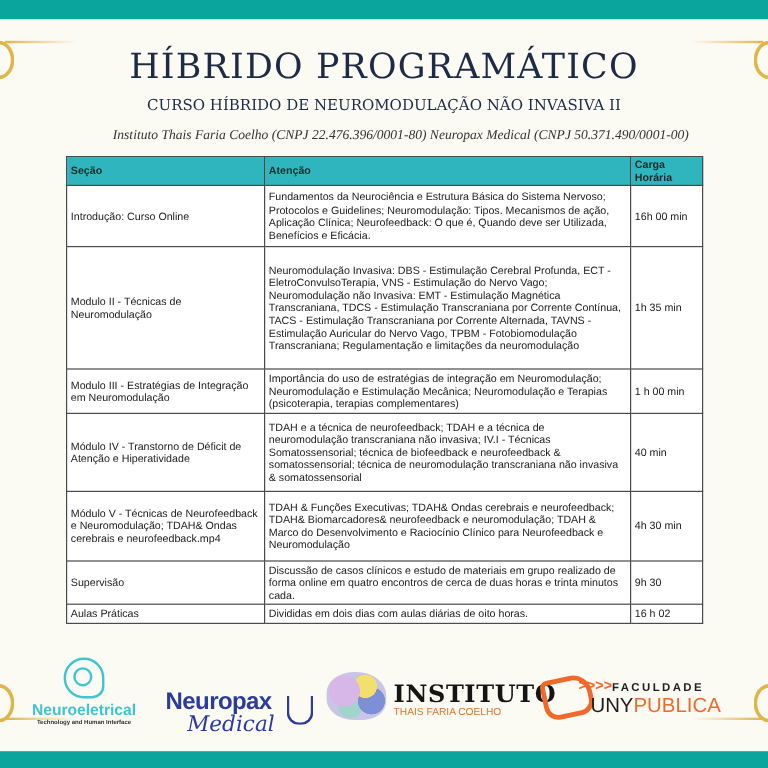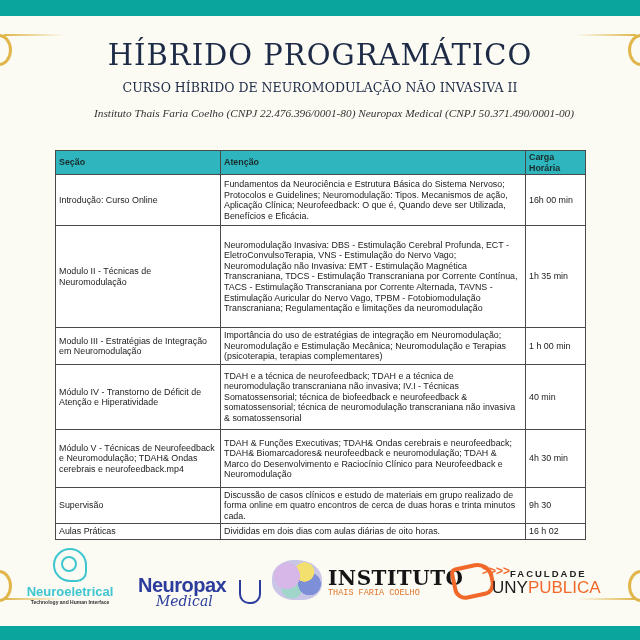--- a/index.html
+++ b/index.html
@@ -45,21 +45,20 @@
   .cnpj {
     position:absolute; top:107px; left:14px; width:640px; text-align:center;
     font-family:"Liberation Serif", serif; font-style:italic; font-size:11.3px; color:#333;
   }
 
   table.prog {
     position:absolute; left:55px; top:130px; width:530px;
     border-collapse:collapse; table-layout:fixed;
     font-size:8.9px; line-height:10.6px; color:#222;
     background:#fff;
-    margin-top:20px;
   }
   table.prog th, table.prog td {
     border:1px solid #4a4a4a; padding:1px 3px; text-align:left; vertical-align:middle;
   }
   table.prog th {
     background:#2fb5bd; color:#1a2b2b; font-weight:bold; height:13px;
   }
   col.c1 { width:165px; }
   col.c2 { width:305px; }
   col.c3 { width:60px; }
@@ -73,37 +72,37 @@
   }
   .neuroel .head:after {
     content:""; position:absolute; left:6px; top:6px; width:12px; height:12px;
     border:2px solid #3ec6d0; border-radius:50%;
   }
   .neuroel .name { color:#3ec6d0; font-weight:bold; font-size:13px; margin-top:2px; }
   .neuroel .tag { color:#333; font-size:5px; font-weight:bold; }
 
   .neuropax { left:138px; top:26px; width:125px; }
   .neuropax .name { color:#2b3c9c; font-weight:bold; font-size:20px; letter-spacing:-0.5px; }
-  .neuropax .med { color:#2b3c9c; font-family:"DejaVu Serif", serif; font-style:italic; font-size:14px; margin-left:18px; margin-top:-4px; }
+  .neuropax .med { color:#2b3c9c; font-family:"DejaVu Serif", serif; font-style:italic; font-size:18px; margin-left:18px; margin-top:-4px; }
   .neuropax .steth {
     position:absolute; right:2px; top:6px; width:18px; height:22px;
     border:2px solid #2b3c9c; border-top:none; border-radius:0 0 10px 10px;
   }
 
   .brain {
     left:272px; top:12px; width:50px; height:40px; border-radius:45% 50% 40% 45%;
     background:radial-gradient(circle at 30% 40%, #d6b7e8 0 30%, transparent 31%),
                radial-gradient(circle at 65% 30%, #f3df6d 0 22%, transparent 23%),
                radial-gradient(circle at 75% 60%, #7d8fd6 0 25%, transparent 26%),
                radial-gradient(circle at 40% 70%, #9fd6c9 0 25%, transparent 26%),
                #c9c5e6;
   }
   .instituto { left:328px; top:18px; width:120px; }
   .instituto .big { font-family:"DejaVu Serif", serif; font-weight:bold; font-size:20px; color:#151515; letter-spacing:0.5px; }
-  .instituto .small { font-family:Liberation Mono, monospace; font-size:8.5px; color:#e2752a; margin-top:-2px; }
+  .instituto .small { font-family:Liberation Sans, sans-serif; font-size:8.5px; color:#e2752a; margin-top:-2px; }
 
   .uny { left:452px; top:12px; width:170px; }
   .uny .cap {
     position:absolute; left:0; top:4px; width:34px; height:26px;
     border:4px solid #f1692a; border-radius:6px 16px 12px 12px; transform:rotate(-12deg);
   }
   .uny .fac { position:absolute; left:58px; top:8px; color:#222; font-weight:bold; font-size:9.5px; letter-spacing:2px; }
   .uny .arrows { position:absolute; left:30px; top:4px; color:#f1692a; font-weight:bold; font-size:12px; }
   .uny .un { position:absolute; left:40px; top:18px; font-weight:normal; font-size:17px; color:#1e1e1e; }
   .uny .un span.pub { color:#f1692a; }

